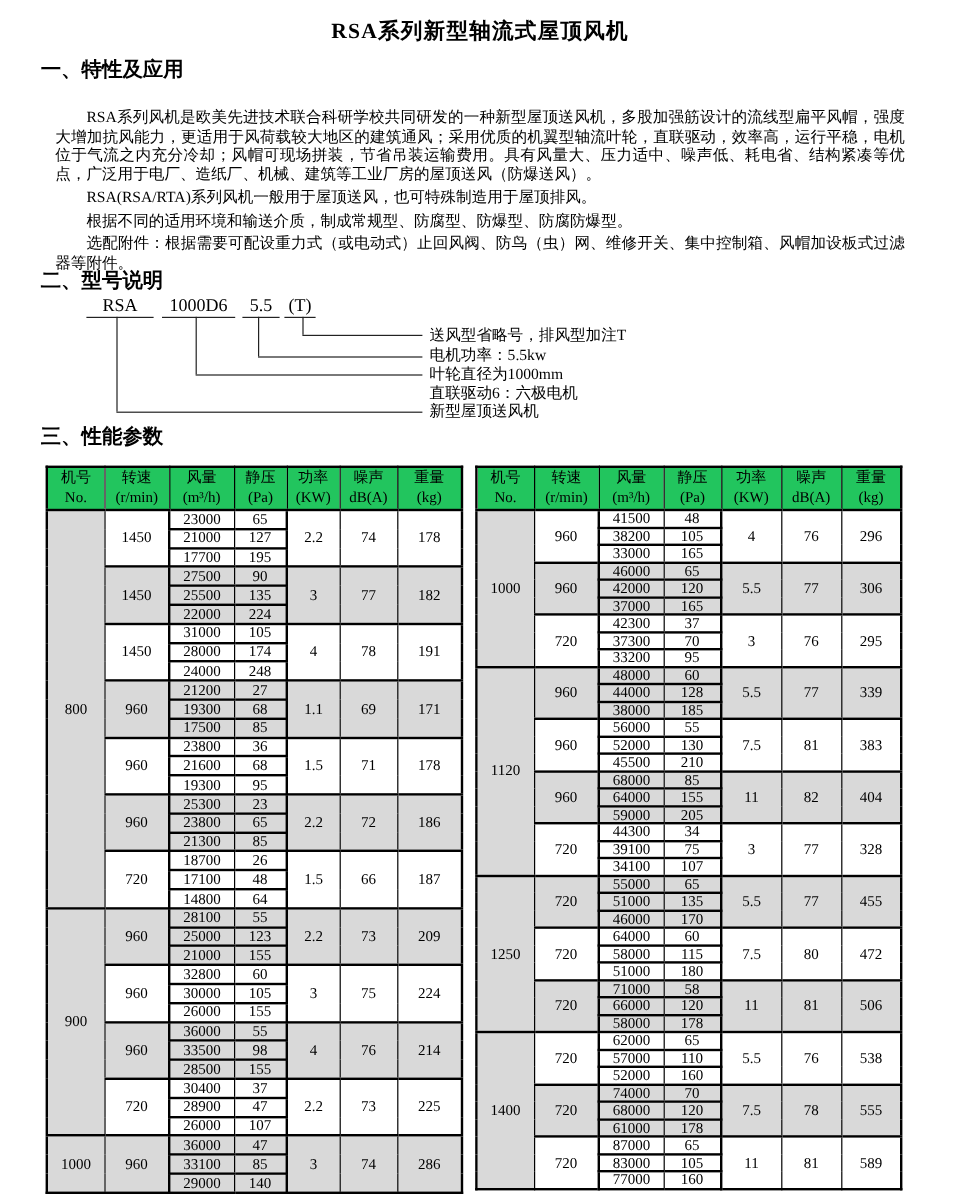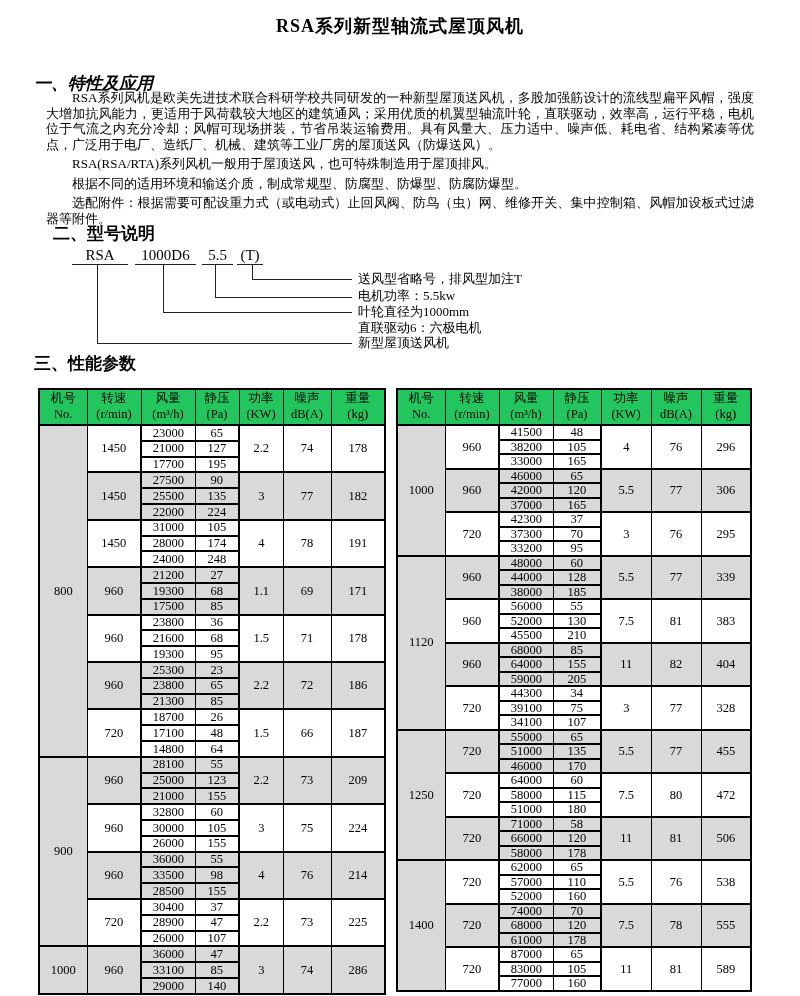--- a/index.html
+++ b/index.html
@@ -9,21 +9,21 @@
   }
   .title {
     position:absolute; top:14px; left:0; width:100%; margin:0;
     text-align:center; font-size:18px; font-weight:bold; letter-spacing:1px;
     font-family:"Liberation Serif","DejaVu Serif",serif;
   }
   .sec-h {
     position:absolute; left:34px; font-weight:bold; font-size:17px;
     font-family:"Liberation Sans","DejaVu Sans",sans-serif; white-space:nowrap;
   }
-  .sh1 { top:72px;font-style:italic; } .sh2 { top:222px;margin-left:19px; } .sh3 { top:352px; }
+  .sh1 { top:46px; } .sh2 { top:222px; } .sh3 { top:352px; }
   .paras { position:absolute; top:86px; left:42px; width:716px;
            font-size:13px; line-height:15.5px; text-align:justify; }
   .paras p { margin:4px; text-indent:2em; }
 
   
   .diagram { position:absolute; top:245px; left:0; width:800px; height:112px;padding-left:25px; }
   .tok { position:absolute; top:1px; height:18px; line-height:18px; text-align:center;
          border-bottom:1px solid #222; font-size:15px; }
   .tok0 { left:72px;  width:56px; }
   .tok1 { left:135px; width:61px; }

